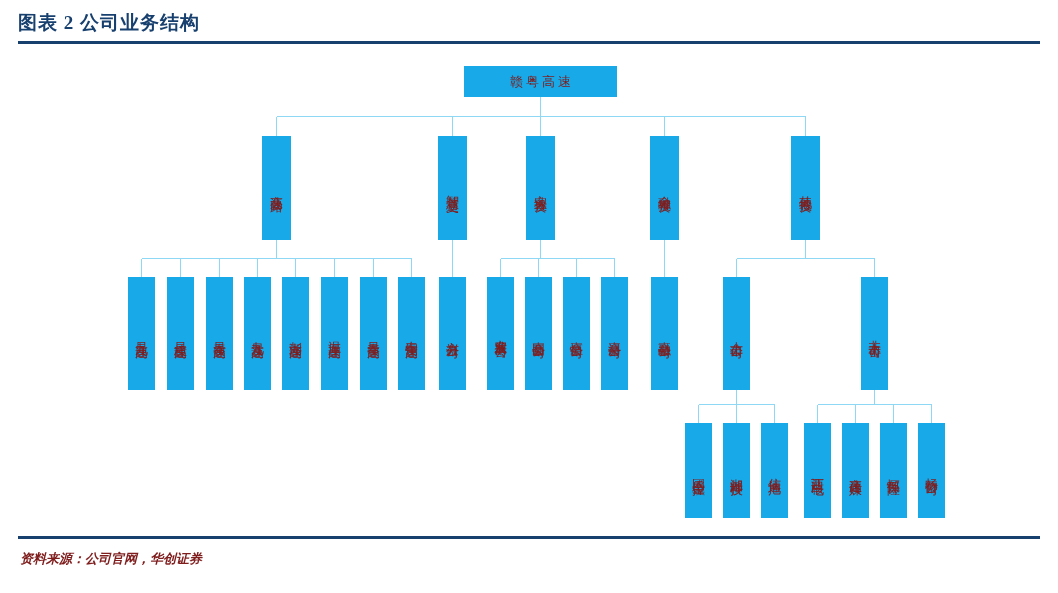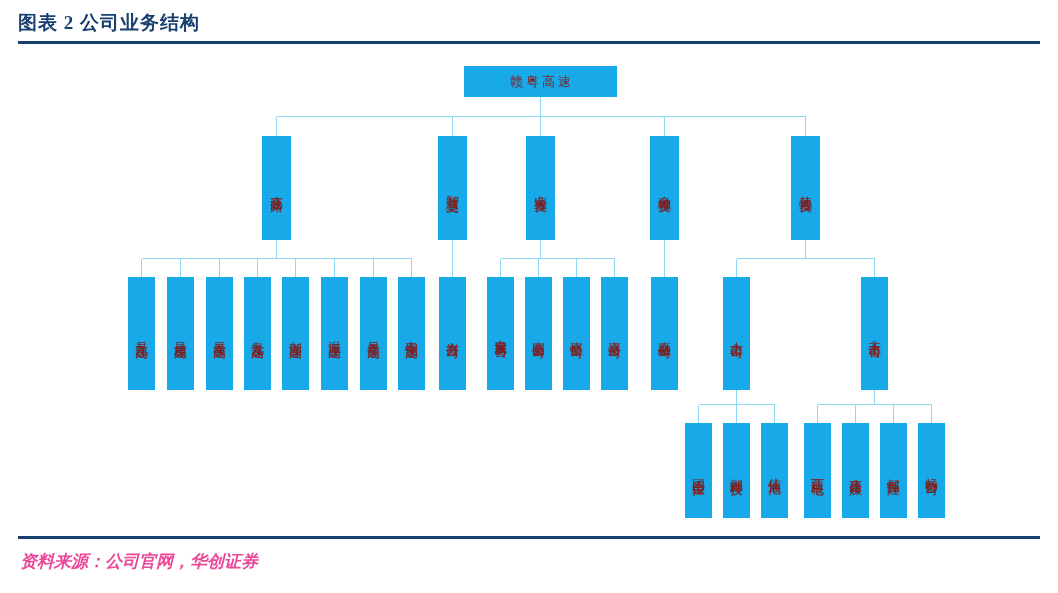--- a/index.html
+++ b/index.html
@@ -43,22 +43,22 @@
   }
   #footer-rule-accent{
     position:absolute;left:18px;top:536px;width:255px;height:3px;
     background:#17406E;
   }
   #figure-source{
     position:absolute;left:20px;top:550px;
     font-family:Liberation Sans, sans-serif;
     font-style:italic;
     font-weight:bold;
-    font-size:17px;
-    color:#ec4899;
+    font-size:13px;
+    color:#7f1d1d;
     white-space:nowrap;
   }
 
   
   #org-canvas{
     position:absolute;left:0;top:0;width:1058px;height:593px;
   }
   #connector-layer{
     position:absolute;left:0;top:0;width:1058px;height:593px;
     pointer-events:none;

